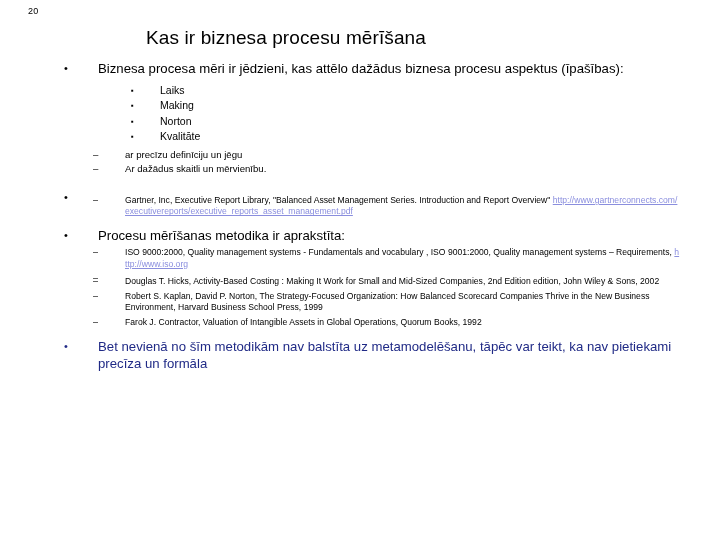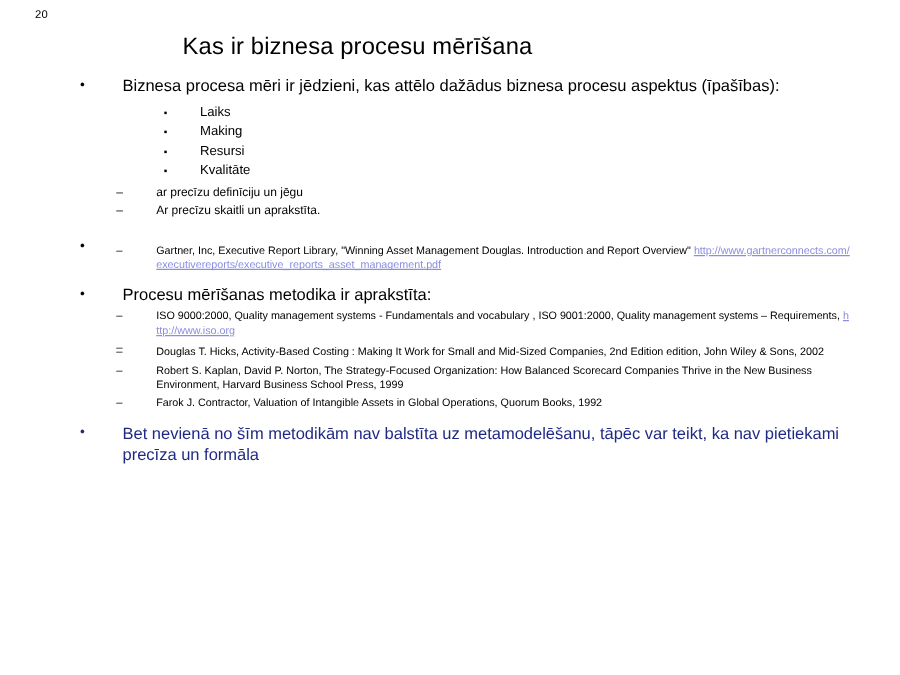--- a/index.html
+++ b/index.html
@@ -163,49 +163,49 @@
     <div class="row lvl3">
       <span class="marker">▪</span>
       <span>Laiks</span>
     </div>
     <div class="row lvl3">
       <span class="marker">▪</span>
       <span>Making</span>
     </div>
     <div class="row lvl3">
       <span class="marker">▪</span>
-      <span>Resursi</span>
+      <span>Norton</span>
     </div>
     <div class="row lvl3">
       <span class="marker">▪</span>
       <span>Kvalitāte</span>
     </div>
 
     <div class="gap-xs"></div>
 
     <div class="row lvl2">
       <span class="marker">–</span>
       <span>ar precīzu definīciju un jēgu</span>
     </div>
     <div class="row lvl2">
       <span class="marker">–</span>
-      <span>Ar precīzu skaitli un aprakstīta.</span>
+      <span>Ar dažādus skaitli un mērvienību.</span>
     </div>
 
     <div class="gap-l"></div>
 
     <div class="row lvl1">
       <span class="marker">•</span>
     </div>
 
     <div class="gap-s"></div>
 
     <div class="row ref">
       <span class="marker">–</span>
-      <span>Gartner, Inc, Executive Report Library, "Winning Asset Management Douglas. Introduction and Report Overview" </span><a class="link" href="#">http://www.gartnerconnects.com/executivereports/executive_reports_asset_management.pdf</a>
+      <span>Gartner, Inc, Executive Report Library, "Balanced Asset Management Series. Introduction and Report Overview" </span><a class="link" href="#">http://www.gartnerconnects.com/executivereports/executive_reports_asset_management.pdf</a>
     </div>
 
     <div class="gap-m"></div>
 
     <div class="row lvl1">
       <span class="marker">•</span>
       <span>Procesu mērīšanas metodika ir aprakstīta:</span>
     </div>
 
     <div class="gap-xs"></div>

